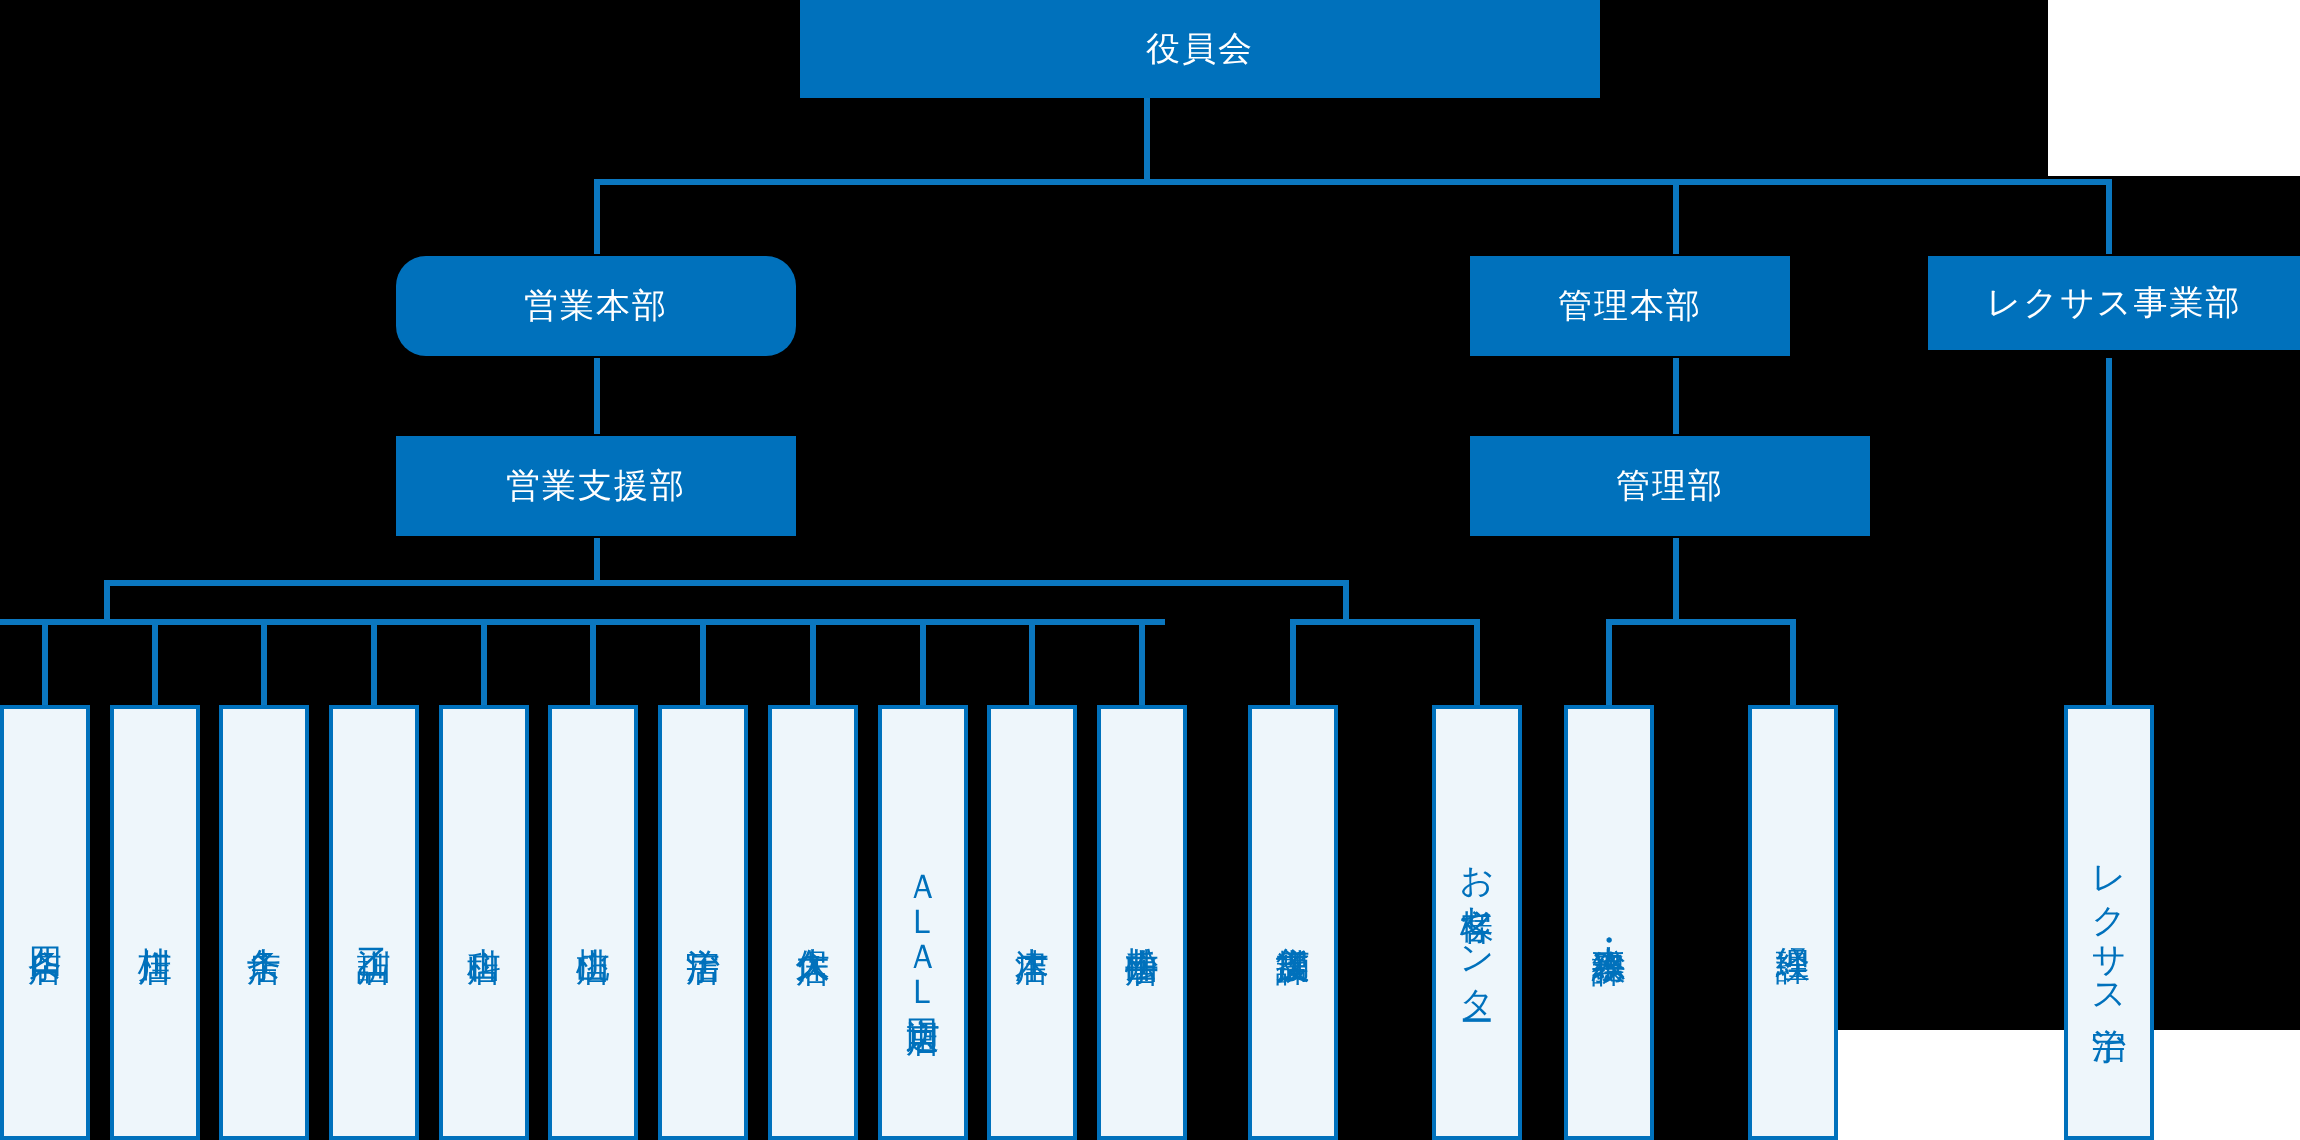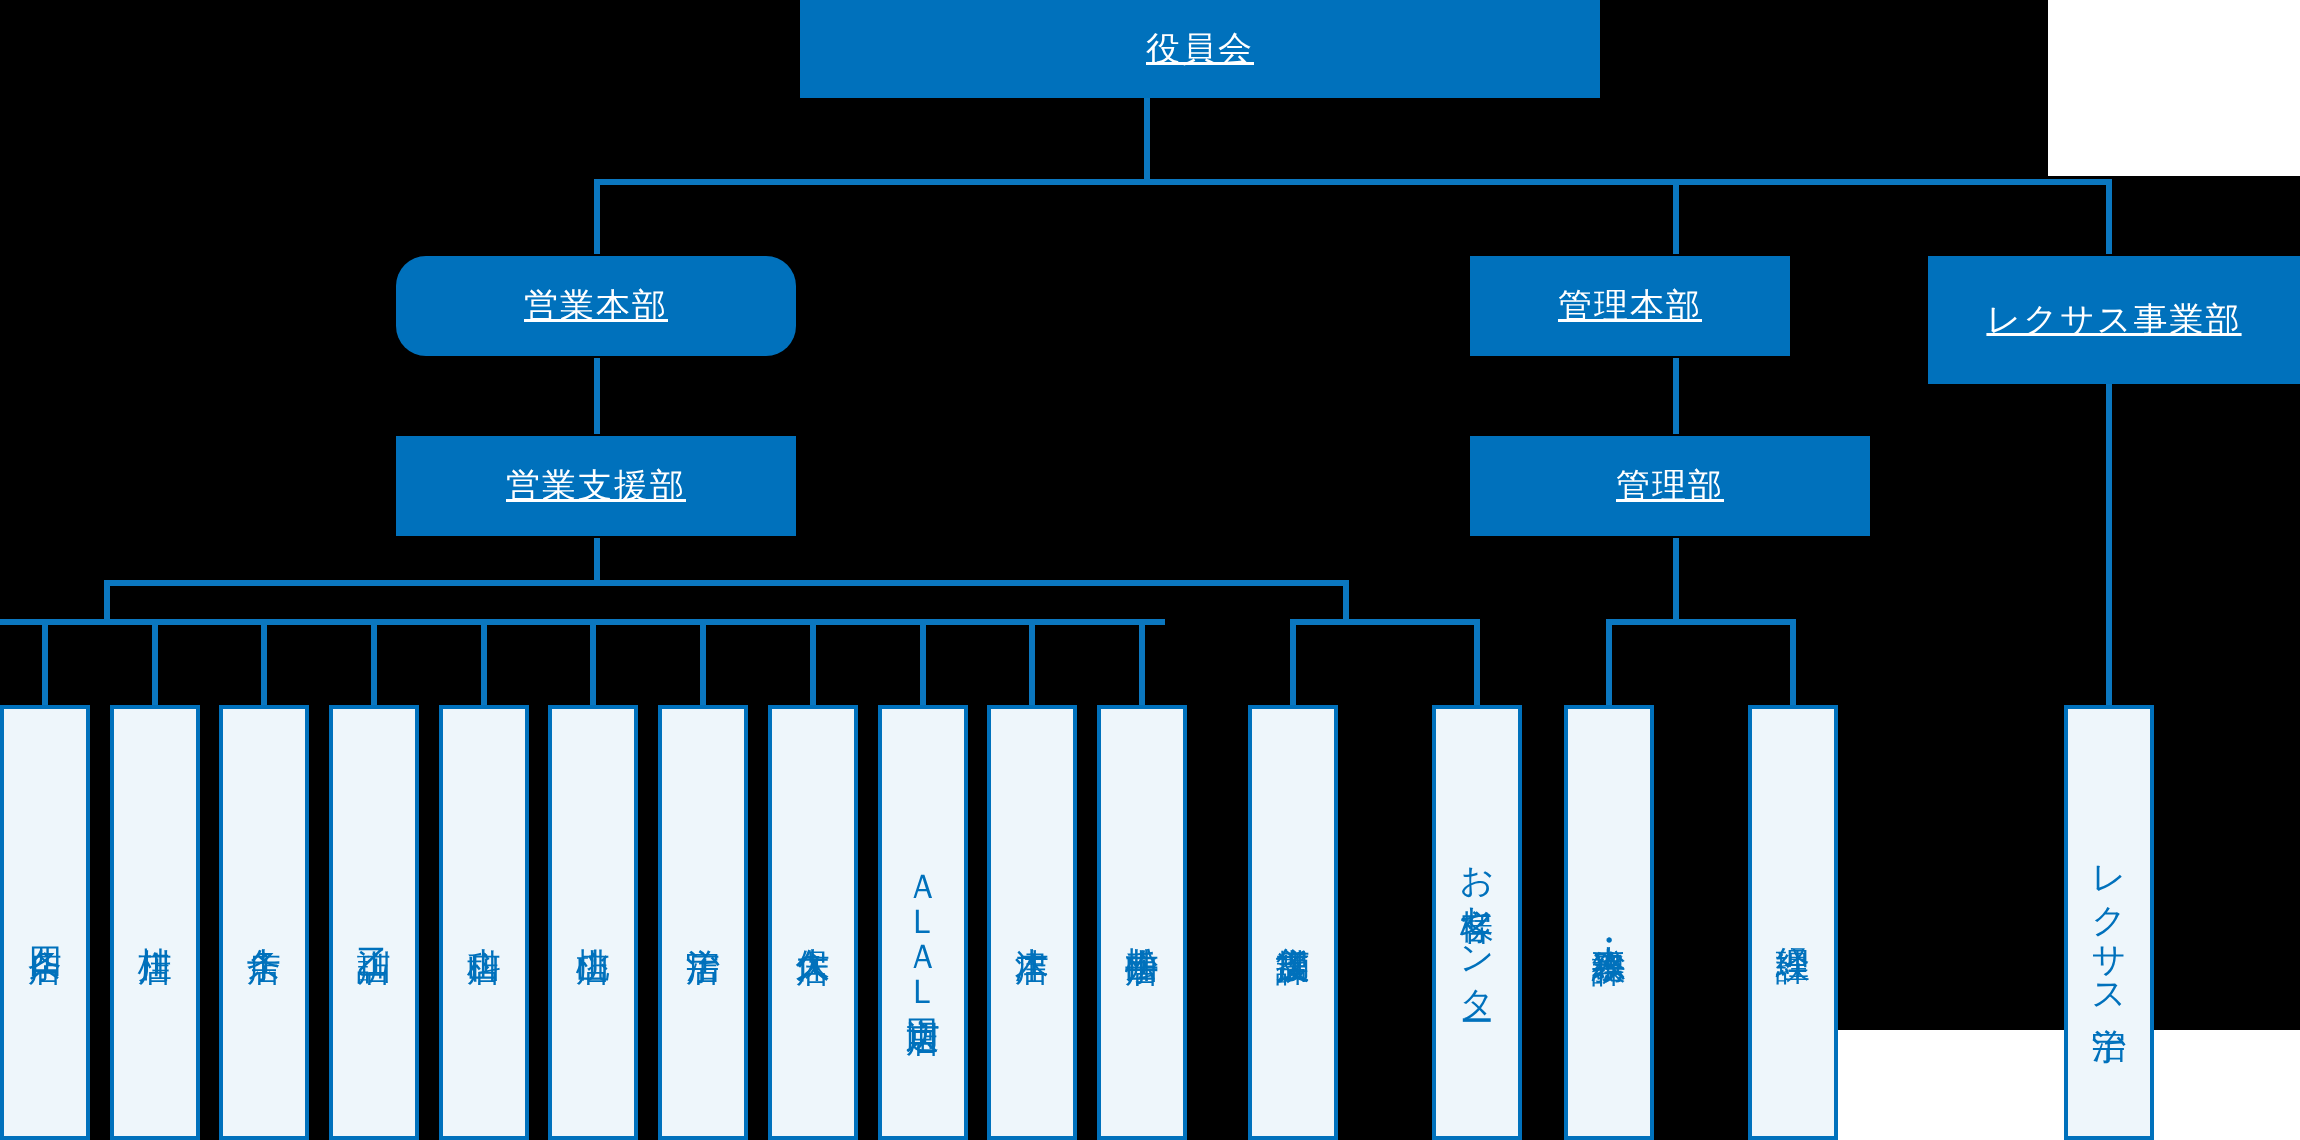--- a/index.html
+++ b/index.html
@@ -28,21 +28,20 @@
   .node {
     position: absolute;
     background: #0071bc;
     color: #ffffff;
     display: flex;
     align-items: center;
     justify-content: center;
     font-size: 34px;
     letter-spacing: 2px;
     white-space: nowrap;
-    text-decoration: underline;
   }
   
   .leaf {
     position: absolute;
     background: #eef6fb;
     border: 4px solid #0071bc;
     color: #0071bc;
     display: flex;
     align-items: center;
     justify-content: center;
@@ -116,21 +115,21 @@
   <div class="node" style="left:800px; top:0px; width:800px; height:98px;">
     <span>役員会</span>
   </div>
 
   <div class="node" style="left:396px; top:256px; width:400px; height:100px;border-radius:30px;">
     <span>営業本部</span>
   </div>
   <div class="node" style="left:1470px; top:256px; width:320px; height:100px;">
     <span>管理本部</span>
   </div>
-  <div class="node" style="left:1928px; top:256px; width:372px; height:128px;">
+  <div class="node" style="left:1928px; top:256px; width:372px; height:94px;">
     <span>レクサス事業部</span>
   </div>
 
   <div class="node" style="left:396px; top:436px; width:400px; height:100px;">
     <span>営業支援部</span>
   </div>
   <div class="node" style="left:1470px; top:436px; width:400px; height:100px;">
     <span>管理部</span>
   </div>
 

